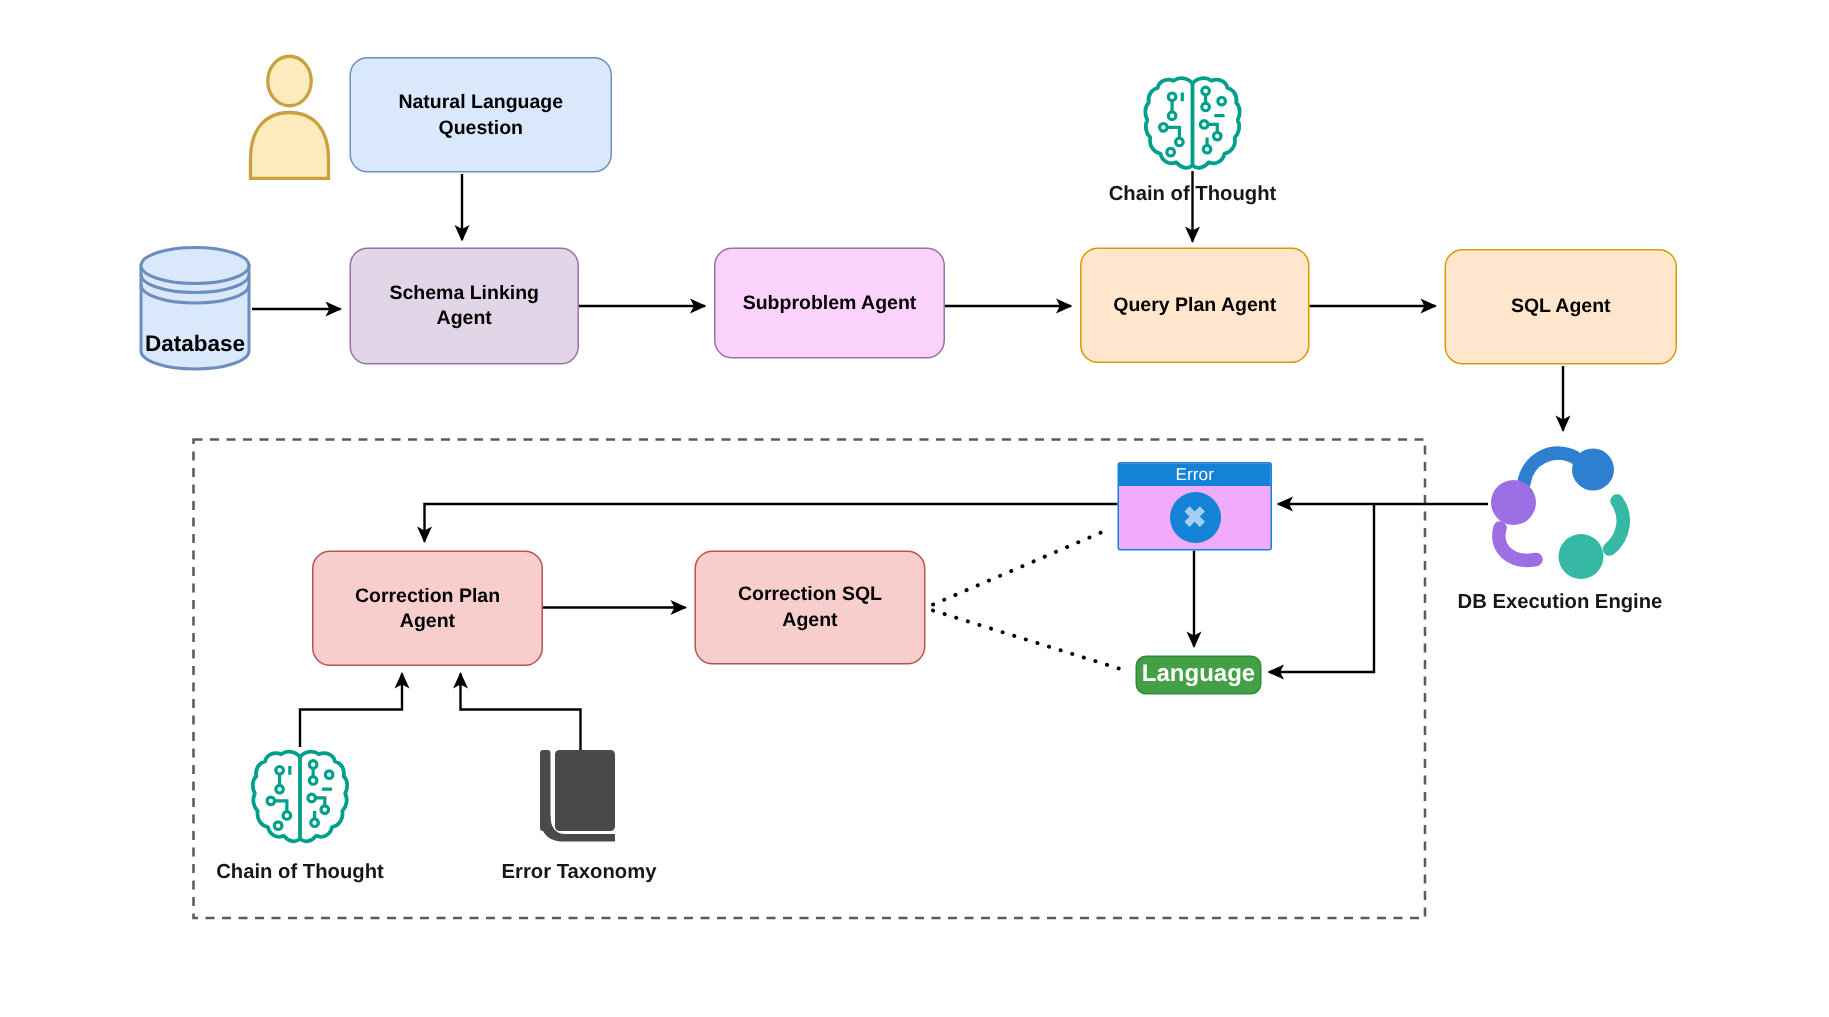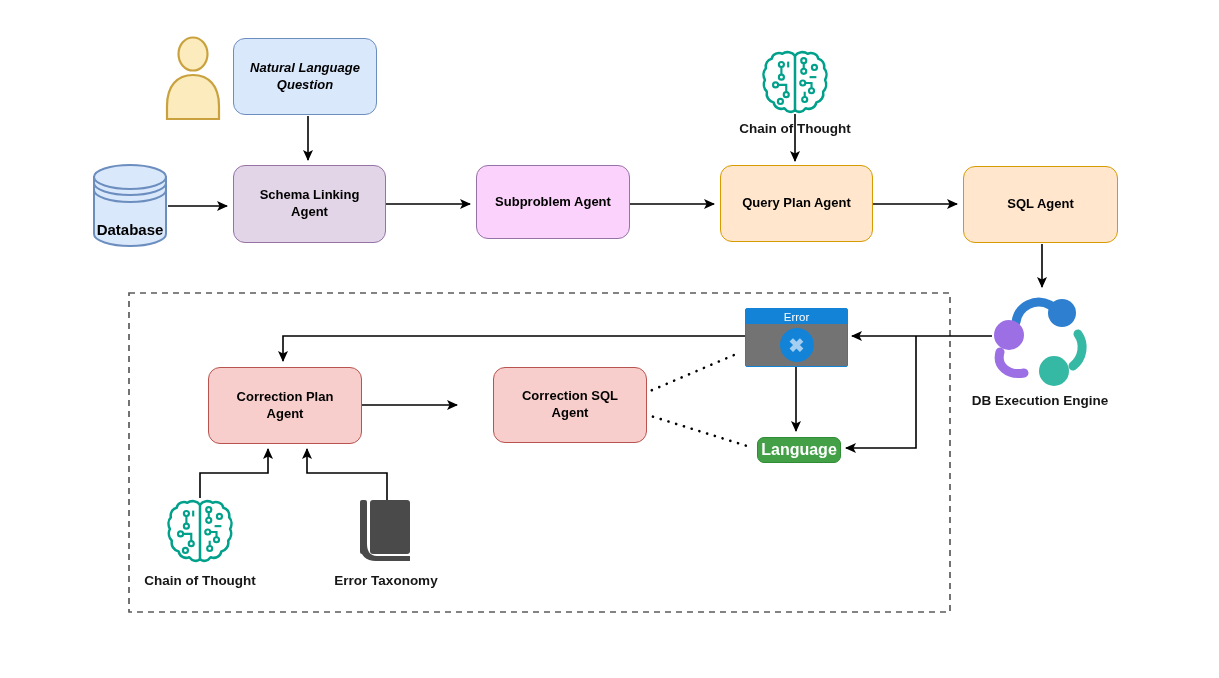--- a/index.html
+++ b/index.html
@@ -20,21 +20,21 @@
   .box-orange   { background:#FFE6CC; border:1.6px solid #D79B00; }
   .box-red      { background:#F8CECC; border:1.6px solid #B85450; }
   .caption {
     position:absolute; transform:translateX(-50%); font-weight:bold;
     font-size:13.5px; color:#171717; white-space:nowrap; text-align:right;
   }
   .icon-wrap { position:absolute; }
   
   .error-window {
     position:absolute; left:745px; top:308px; width:103px; height:59px;
-    background:#737373; border:1.5px solid #1383D8; box-sizing:border-box;
+    background:#f0abfc; border:1.5px solid #1383D8; box-sizing:border-box;
     border-radius:2px;
   }
   .error-titlebar {
     height:15px; background:#1383D8; color:#fff; font-size:11.5px;
     display:flex; align-items:center; justify-content:center; font-weight:normal;
   }
   .error-xcircle {
     width:34px; height:34px; border-radius:50%; background:#1383D8;
     margin:4px auto 0 auto; display:flex; align-items:center; justify-content:center;
     color:#A5CFF1; font-size:19px; font-weight:bold; line-height:1;
@@ -109,21 +109,21 @@
         <ellipse cx="38" cy="14" rx="36" ry="12"></ellipse>
       </g>
       <g fill="none" stroke="#6C8EBF" stroke-width="2">
         <path d="M2,20 A36,12 0 0 0 74,20"></path>
         <path d="M2,27 A36,12 0 0 0 74,27"></path>
       </g>
     </svg>
   </div>
   <div class="db-text">Database</div>
 
-  <div class="box box-blue rounded" style="left:233px; top:38px; width:144px; height:77px;font-style:italic;">
+  <div class="box box-blue rounded" style="left:233px; top:38px; width:175px; height:77px;">
     <span>Natural Language Question</span>
   </div>
 
   <div class="box box-lavender rounded" style="left:233px; top:165px; width:153px; height:78px;">
     <span>Schema Linking Agent</span>
   </div>
 
   <div class="box box-pink rounded" style="left:476px; top:165px; width:154px; height:74px;">
     <span>Subproblem Agent</span>
   </div>
@@ -186,21 +186,21 @@
   </div>
 
   <div class="success-badge">
     <span>Language</span>
   </div>
 
   <div class="box box-red rounded" style="left:208px; top:367px; width:154px; height:77px;">
     <span>Correction Plan Agent</span>
   </div>
 
-  <div class="box box-red rounded" style="left:463px; top:367px; width:154px; height:76px;margin-left:30px;">
+  <div class="box box-red rounded" style="left:463px; top:367px; width:154px; height:76px;">
     <span>Correction SQL Agent</span>
   </div>
 
   <div class="icon-wrap" style="left:166px; top:497px;">
     <svg width="68" height="68" viewBox="0 0 70 70">
       <g stroke="#00A08A" fill="none" stroke-width="2.6" stroke-linejoin="round" stroke-linecap="round">
         <path d="M35,8 C32,4 26,3 22,6 C18,4 12,6 11,11 C7,12 4,16 5,21 C2,24 2,29 4,33 C2,37 3,42 6,45 C5,50 8,55 13,56 C14,61 19,64 24,62 C27,66 32,67 35,64 C38,67 43,66 46,62 C51,64 56,61 57,56 C62,55 65,50 64,45 C67,42 68,37 66,33 C68,29 68,24 65,21 C66,16 63,12 59,11 C58,6 52,4 48,6 C44,3 38,4 35,8 Z"></path>
         <path d="M35,8 L35,64"></path>
       </g>
       <g stroke="#00A08A" fill="none" stroke-width="2.2">

